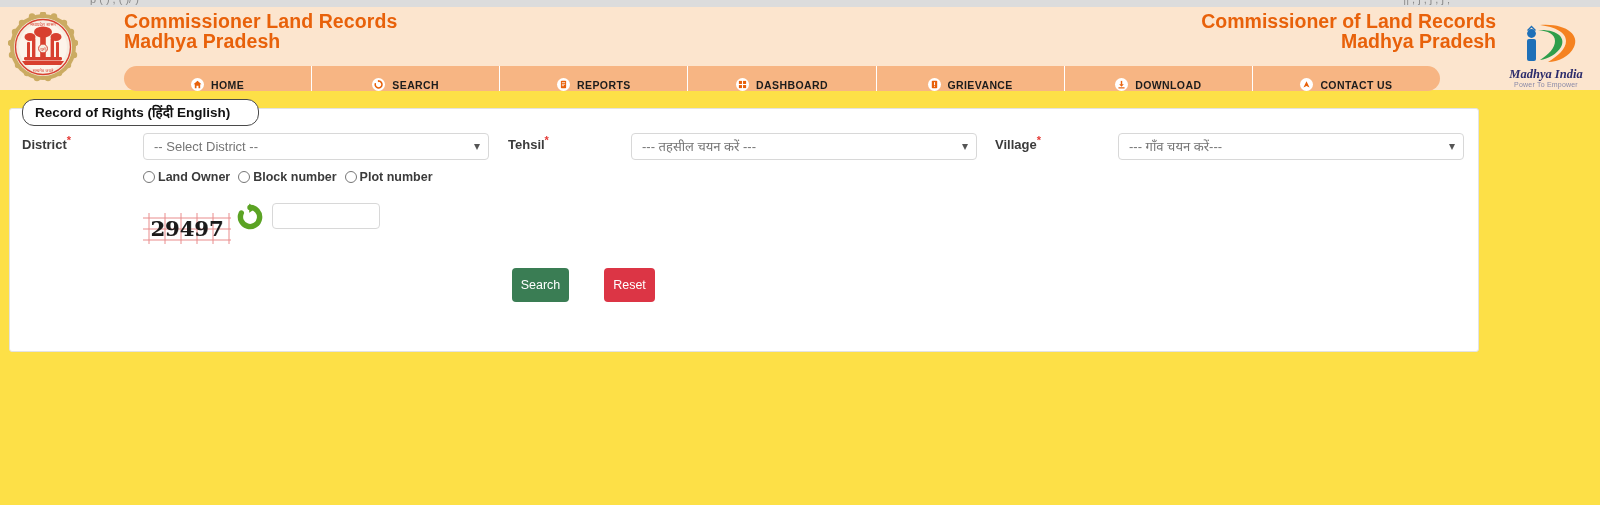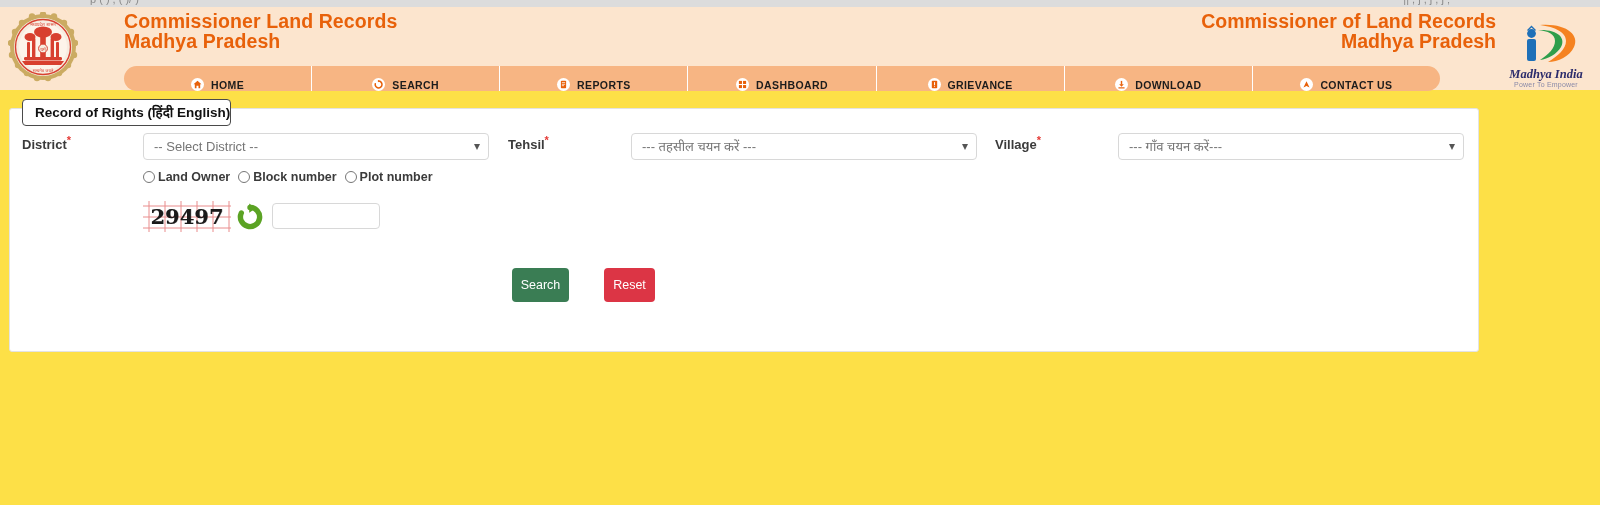--- a/index.html
+++ b/index.html
@@ -150,24 +150,24 @@
     width: 1468px;
     height: 242px;
     background: #ffffff;
     border: 1px solid #e3e3e3;
     border-radius: 3px;
   }
 
   .ror-tab {
     position: absolute;
     left: 22px; top: 99px;
-    padding: 3px 0 4px 12px;
+    padding: 3px 28px 4px 12px;
     background: #ffffff;
     border: 1px solid #4a4a4a;
-    border-radius: 4px;
+    border-radius: 12px;
     font-size: 13.5px;
     font-weight: bold;
     color: #111111;
     white-space: nowrap;
     z-index: 5;
   }
   .ror-tab .lang { font-weight: bold; }
 
   
   .field-label {
@@ -230,21 +230,21 @@
   .radio-row input[type=radio] {
     width: 12px; height: 12px;
     margin: 0;
     accent-color: #777777;
     cursor: pointer;
   }
 
   
   .captcha-img {
     position: absolute;
-    left: 143px; top: 201px;
+    left: 143px; top: 213px;
     width: 88px; height: 31px;
     background: #ffffff;
     overflow: hidden;
   }
   .captcha-text {
     position: absolute;
     left: 0; top: 0;
     width: 88px; height: 31px;
     display: flex;
     align-items: center;

